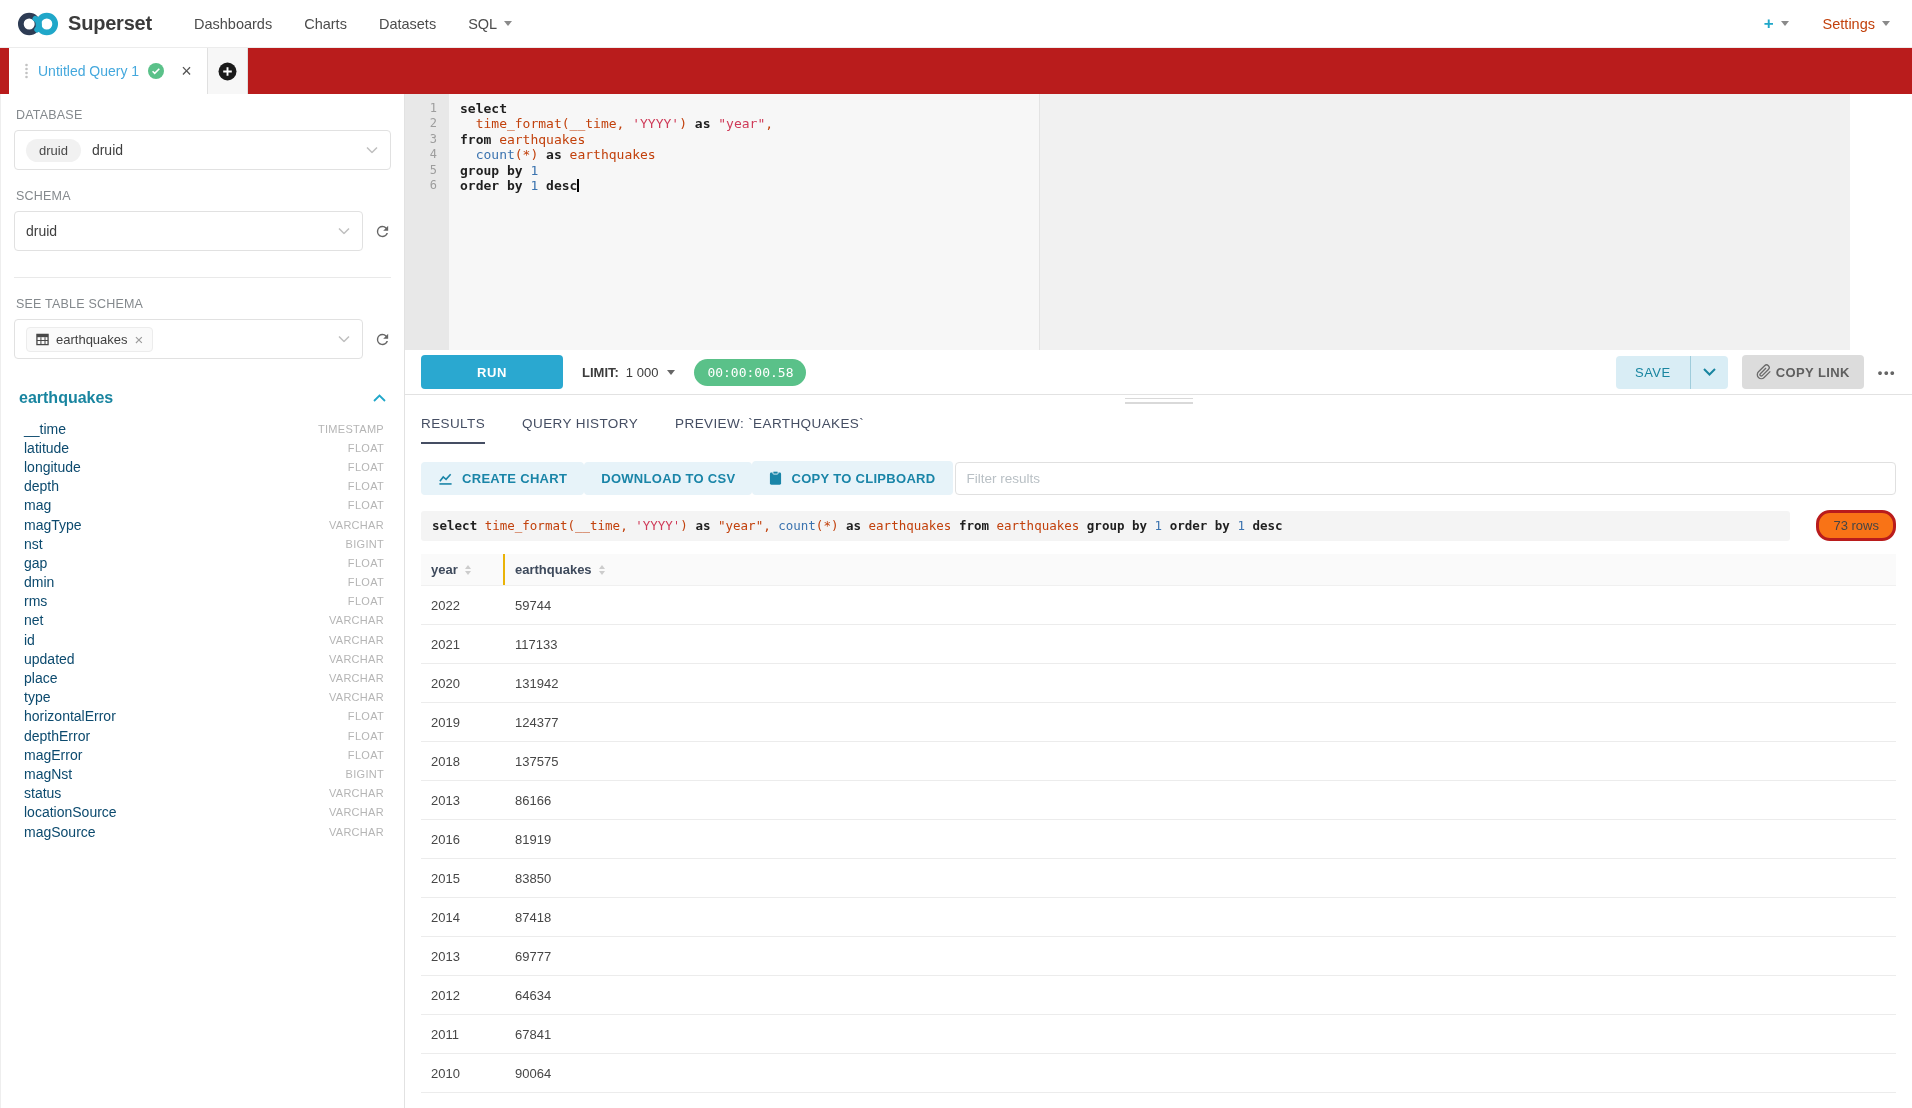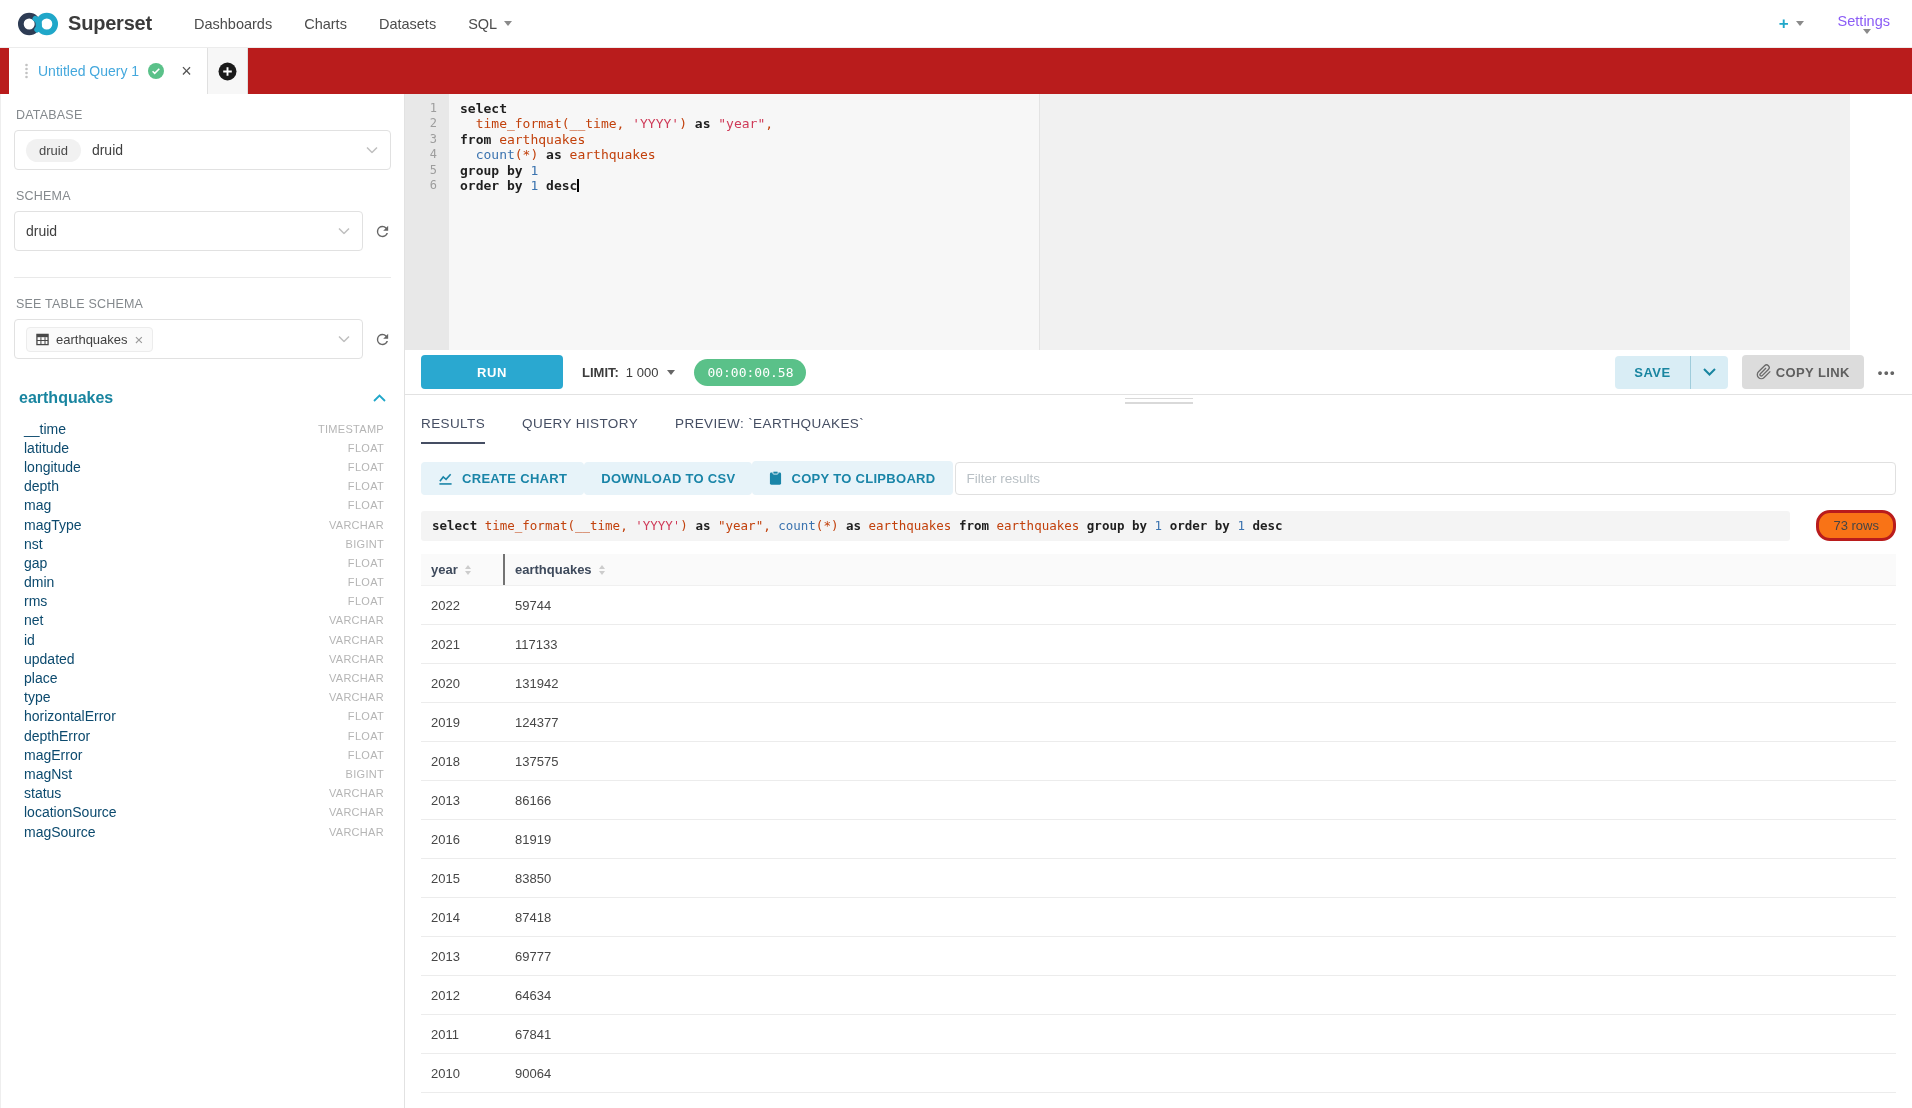--- a/index.html
+++ b/index.html
@@ -10,21 +10,21 @@
   
   .navbar { height:48px; display:flex; align-items:center; padding:0 22px 0 16px;
     background:#fff; border-bottom:1px solid #ececec; }
   .brand { display:flex; align-items:center; gap:8px; cursor:pointer; }
   .brand-name { font-size:20px; font-weight:bold; color:#3b3b3b; letter-spacing:-0.2px; }
   .nav-menu { display:flex; align-items:center; margin-left:26px; }
   .nav-item { font-size:14.5px; color:#4c4c4c; padding:0 16px; cursor:pointer; display:flex; align-items:center; }
   .nav-right { margin-left:auto; display:flex; align-items:center; gap:34px; }
   .nav-plus { display:flex; align-items:center; cursor:pointer; }
   .plus { color:#20a7c9; font-size:17px; font-weight:bold; }
-  .nav-settings { display:flex; align-items:center; font-size:14.5px; color:#8b5cf6; cursor:pointer;flex-direction:column; }
+  .nav-settings { display:flex; align-items:center; font-size:14.5px; color:#c2410c; cursor:pointer; }
   .tri { display:inline-block; width:0; height:0; border-left:4px solid transparent;
     border-right:4px solid transparent; border-top:5px solid #8a8a8a; margin-left:7px; }
 
   
   .tabstrip { height:46px; background:#b91c1c; display:flex; align-items:stretch; padding-left:9px; }
   .qtab { background:#fff; display:flex; align-items:center; gap:9px; padding:0 15px;
     border-right:1px solid #e0e0e0; cursor:pointer; }
   .qtab-label { font-size:14px; color:#44a8dd; }
   .qtab-close { font-size:18px; color:#555; margin-left:8px; cursor:pointer; line-height:1; }
   .newtab { width:40px; background:#f7f7f7; border-right:1px solid #e0e0e0;
@@ -83,21 +83,21 @@
     border-bottom:1px solid #e2e2e2; background:#fff; }
   .run { width:142px; height:34px; background:#2aa8d0; color:#fff; border:none; border-radius:4px;
     font-weight:bold; font-size:13px; letter-spacing:.6px; cursor:pointer; }
   .limit { display:flex; align-items:center; gap:7px; cursor:pointer; }
   .limit-label { font-size:13px; font-weight:600; color:#3c3c3c; }
   .limit-val { font-size:13px; color:#3c3c3c; }
   .limit .tri { border-top-color:#666; margin-left:2px; }
   .timer { background:#5ac189; color:#fff; border-radius:15px; padding:6px 13px; font-size:13px; }
   .tb-right { margin-left:auto; display:flex; align-items:center; gap:14px; }
   .save-split { display:flex; border-radius:4px; overflow:hidden; background:#d9edf5; }
-  .save { border:none; background:transparent; padding:9px 19px; color:#1985a0; font-weight:bold;
+  .save { border:none; background:transparent; padding:9px 19px; color:#1985a0; font-weight:normal;
     font-size:13px; letter-spacing:.5px; border-right:1px solid #9fccdb; cursor:pointer; }
   .save-caret { border:none; background:transparent; padding:0 12px; display:flex; align-items:center; cursor:pointer; }
   .copylink { display:flex; align-items:center; gap:4px; background:#dcdcdc; border:none; border-radius:4px;
     padding:9px 14px; color:#5f5f5f; font-weight:bold; font-size:13px; letter-spacing:.4px; cursor:pointer; }
   .more { color:#666; font-size:13px; font-weight:bold; letter-spacing:1.5px; cursor:pointer; }
 
   
   .drag-handle { height:11px; display:flex; flex-direction:column; align-items:center;
     justify-content:center; gap:3px; cursor:row-resize; }
   .drag-handle i { display:block; width:68px; height:1.5px; background:#d9d9d9; }
@@ -121,21 +121,21 @@
   .qpreview { flex:1; background:#f4f4f4; border-radius:3px; padding:7px 11px; white-space:nowrap;
     overflow:hidden; font-family:"DejaVu Sans Mono","Liberation Mono",monospace; font-size:12.5px; line-height:16px; }
   .rows-badge { background:#f97316; border:3px solid #b91c1c; border-radius:14px; padding:5px 14px;
     font-size:13px; color:#454545; white-space:nowrap; }
 
   
   .rtable { margin:13px 16px 0; }
   .thead { display:flex; background:#fafafa; border-bottom:1px solid #f0f0f0; }
   .th { display:flex; align-items:center; padding:8px 10px; font-size:13px; font-weight:bold;
     color:#3e4a5c; cursor:pointer; }
-  .th:first-child { width:84px; border-right:2px solid #737373; }
+  .th:first-child { width:84px; border-right:2px solid #eab308; }
   .th:last-child { flex:1; }
   .sort { display:inline-flex; flex-direction:column; gap:2px; margin-left:7px; cursor:pointer; }
   .sort .up { width:0; height:0; border-left:3.5px solid transparent; border-right:3.5px solid transparent;
     border-bottom:4px solid #ccc; }
   .sort .down { width:0; height:0; border-left:3.5px solid transparent; border-right:3.5px solid transparent;
     border-top:4px solid #ccc; }
   .tr { display:flex; border-bottom:1px solid #ececec; }
   .td { padding:12px 10px 11px; font-size:13px; color:#474747; }
   .td:first-child { width:84px; }
 </style>

